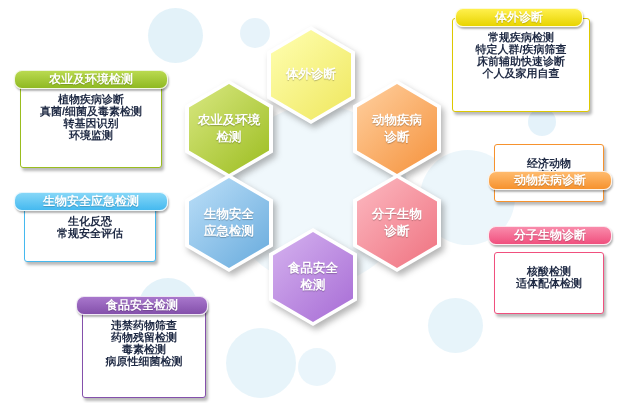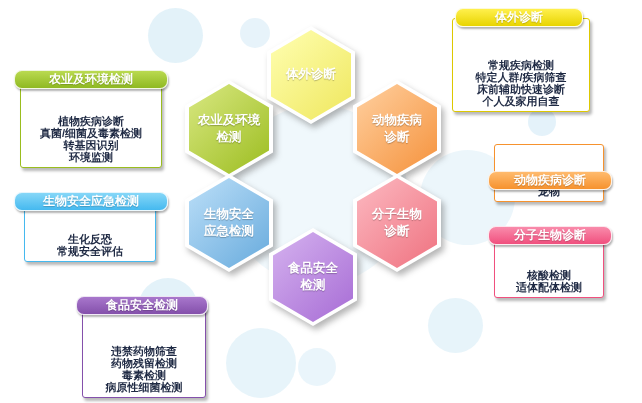--- a/index.html
+++ b/index.html
@@ -52,28 +52,28 @@
   .h-yellow{left:455px;top:8px;  width:126px;background:linear-gradient(180deg,#fff04d,#e8d400);}
   .h-green {left:14px; top:70px; width:152px;background:linear-gradient(180deg,#bada50,#8fb922);}
   .h-orange{left:488px;top:134px;width:122px;background:linear-gradient(180deg,#ffbb6e,#f6922e);margin-top:37px;}
   .h-blue  {left:14px; top:192px;width:152px;background:linear-gradient(180deg,#86d7f8,#45b9ef);}
   .h-pink  {left:488px;top:226px;width:122px;background:linear-gradient(180deg,#f98bab,#f0507e);font-family:Liberation Serif, serif;}
   .h-purple{left:76px; top:296px;width:130px;background:linear-gradient(180deg,#a877cc,#8450ab);}
 
   
   .callout-box{position:absolute;background:#ffffff;z-index:3;border-radius:3px;
       box-shadow:2px 3px 3px rgba(0,0,0,.28);
-      display:flex;flex-direction:column;align-items:center;justify-content:flex-end;
+      display:flex;flex-direction:column;align-items:center;justify-content:flex-start;
       padding:12px 4px 4px 4px;box-sizing:border-box;}
   .item{font-size:11px;font-weight:bold;color:#1f2a44;text-align:center;line-height:1.1;}
   .b-yellow{left:452px;top:18px; width:138px;height:94px;border:1px solid #ddc800;}
   .b-green {left:20px; top:80px; width:142px;height:88px;border:1px solid #9abd1e;}
   .b-orange{left:494px;top:144px;width:110px;height:58px;border:1px solid #f6922e;}
   .b-blue  {left:24px; top:202px;width:132px;height:60px;border:1px solid #45b9ef;}
-  .b-pink  {left:494px;top:236px;width:110px;height:62px;border:1px solid #f0507e;}
+  .b-pink  {left:494px;top:252px;width:110px;height:62px;border:1px solid #f0507e;}
   .b-purple{left:82px; top:306px;width:124px;height:92px;border:1px solid #8450ab;}
 </style>
 </head>
 <body>
 
 <div class="stage">
 
   <div class="bg-circle c1"></div>
   <div class="bg-circle c2"></div>
   <div class="bg-circle c3"></div>

